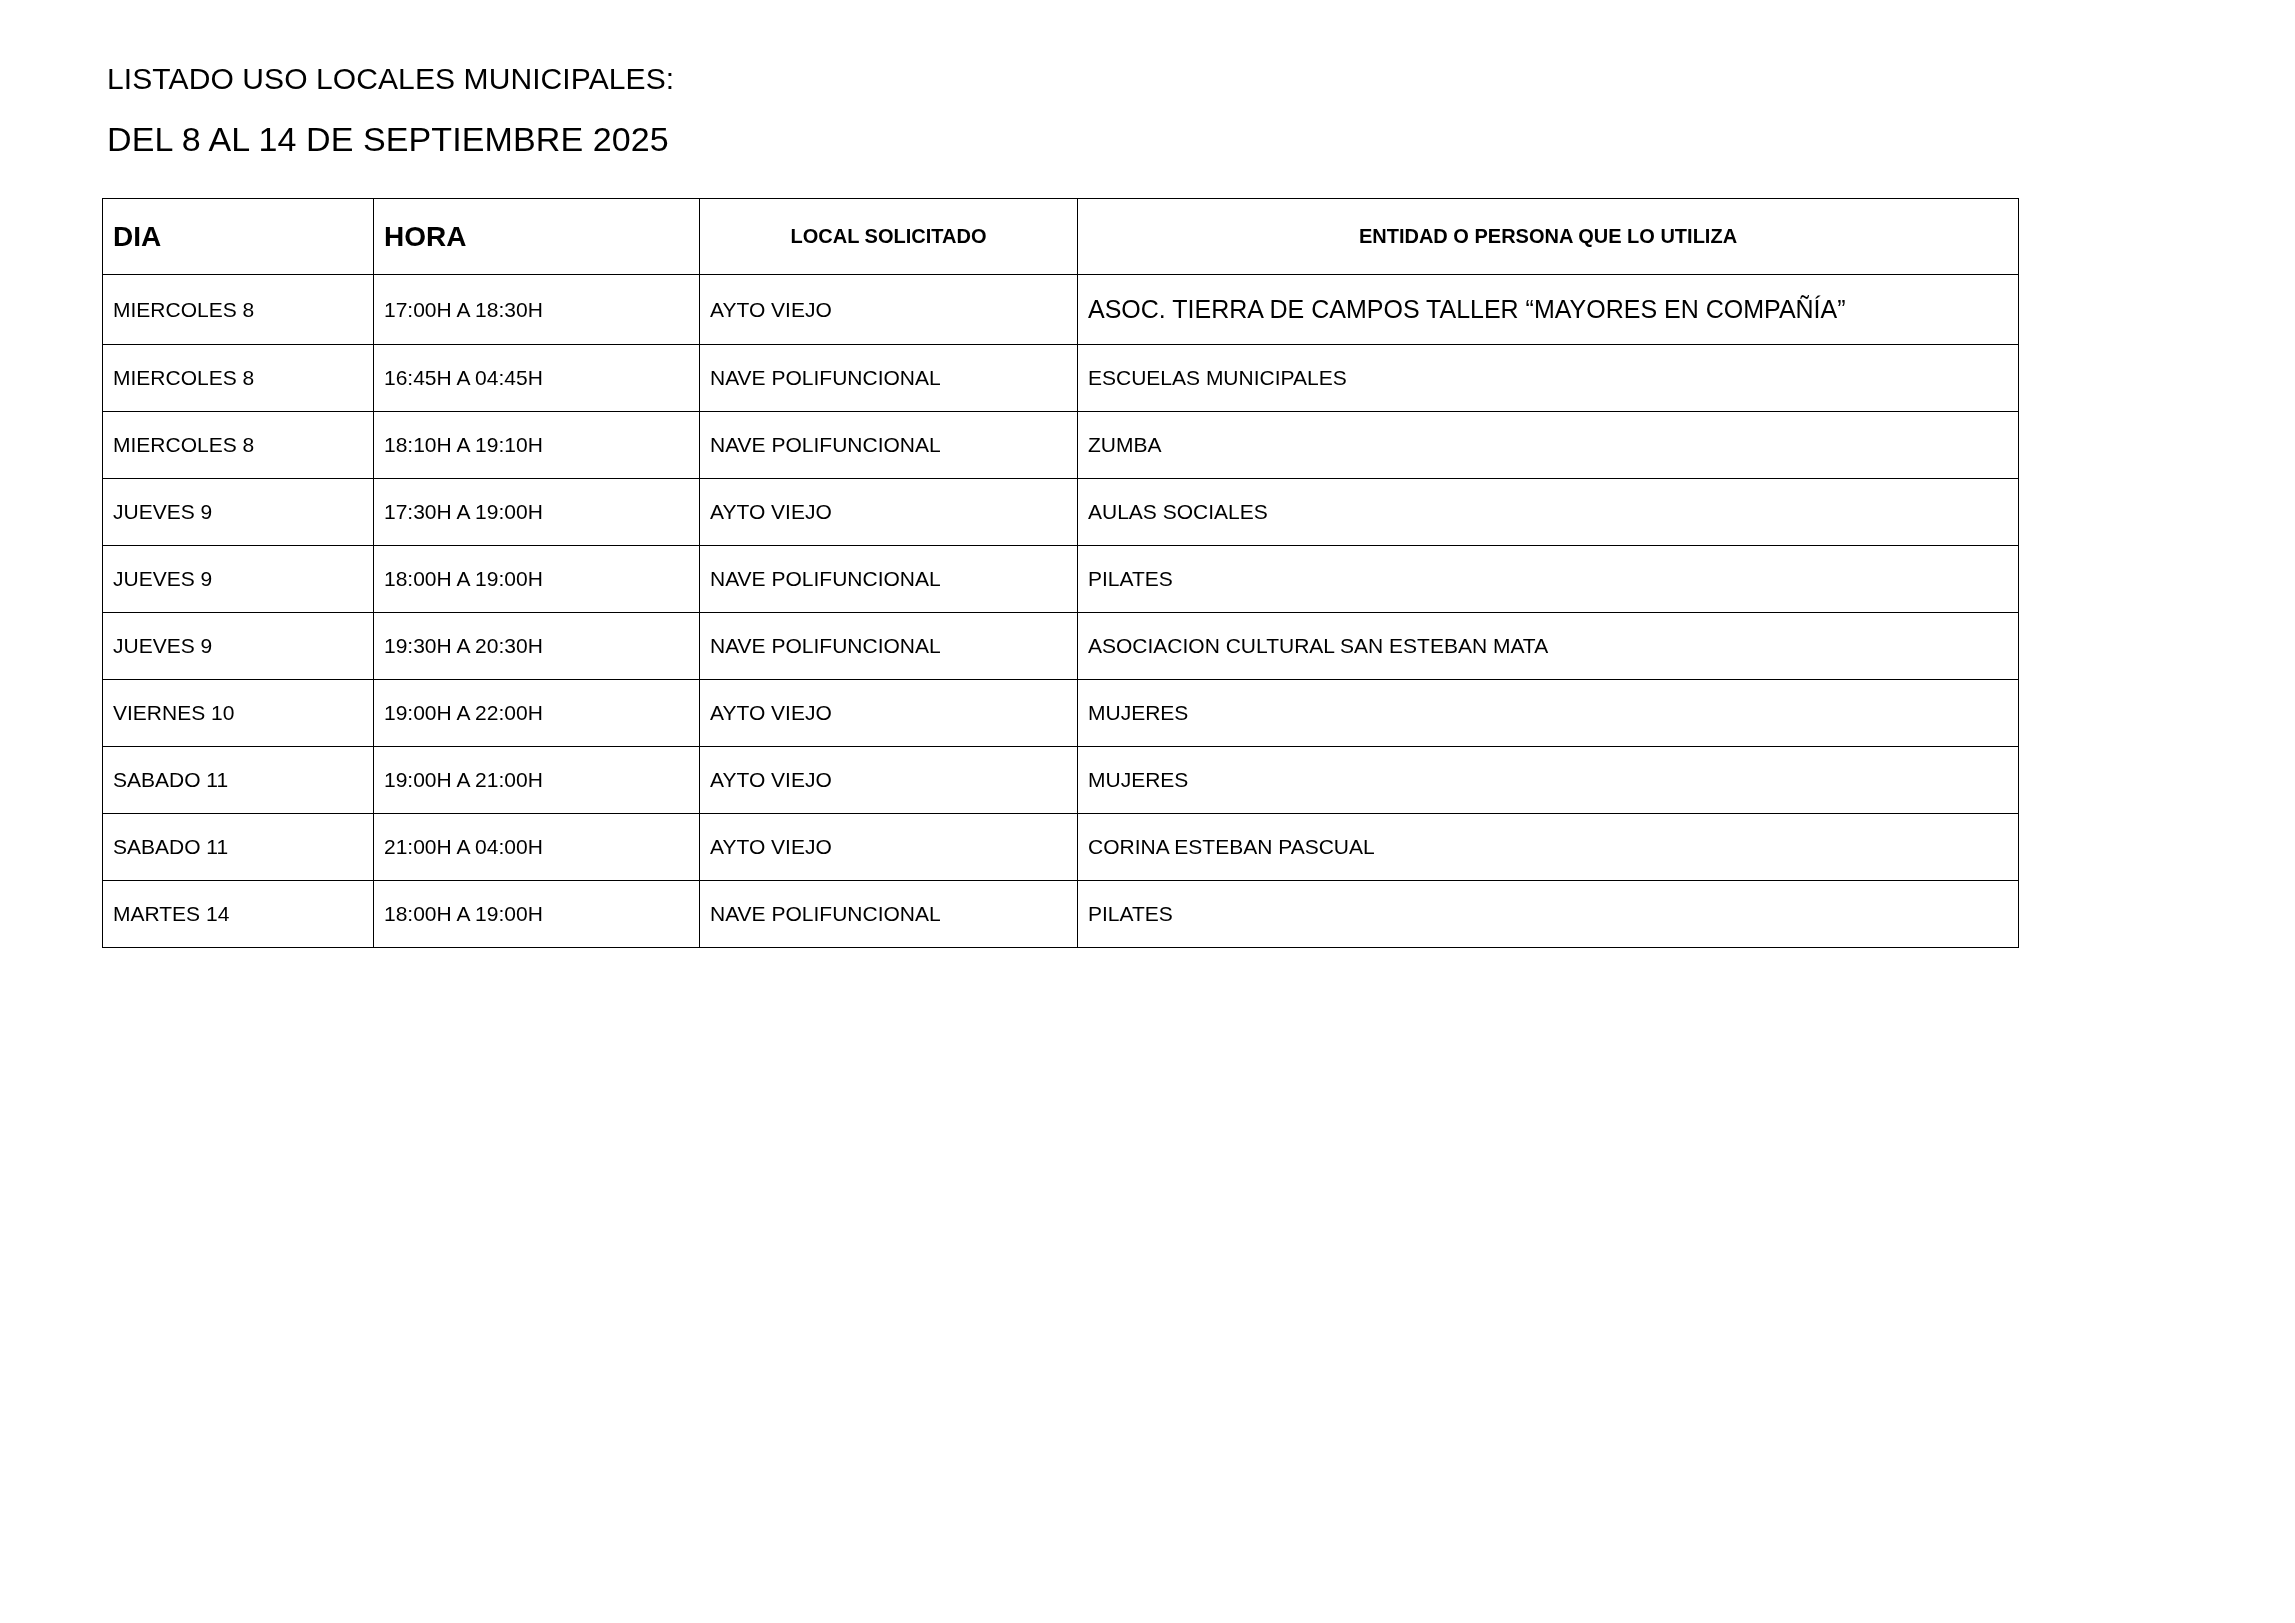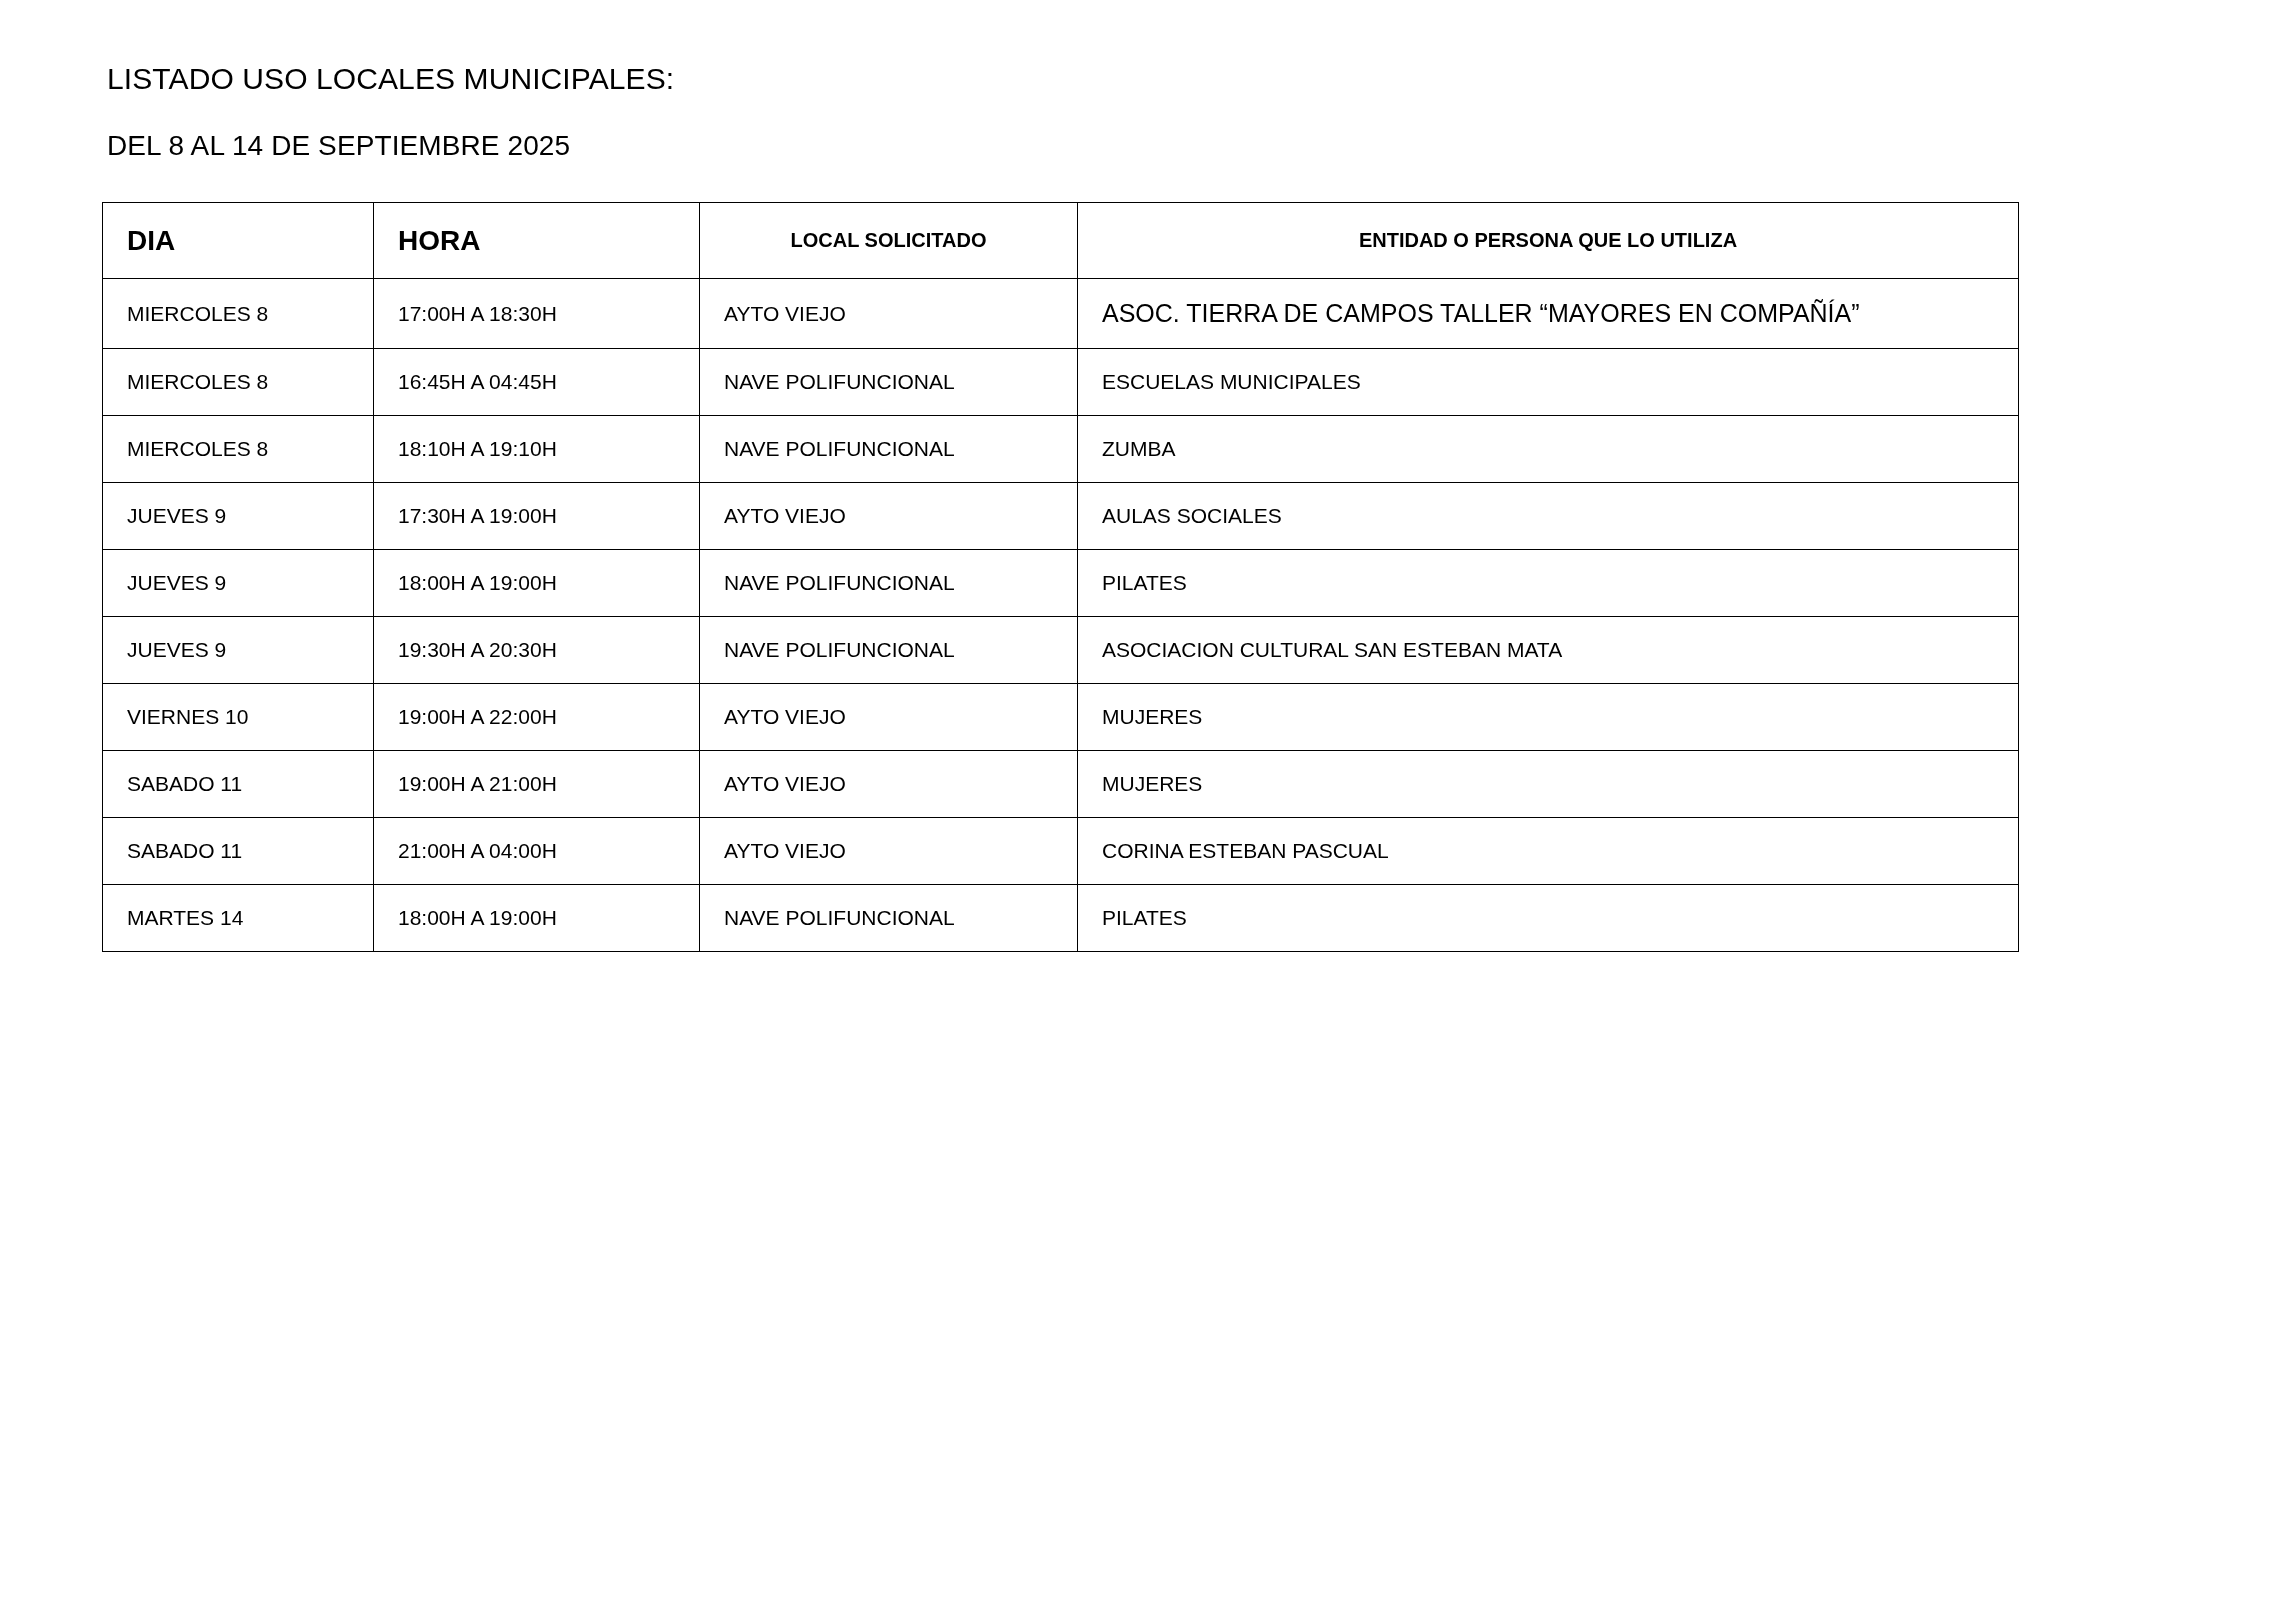--- a/index.html
+++ b/index.html
@@ -21,34 +21,34 @@
     box-sizing: border-box;
     padding: 50px 69px;
   }
   .doc-title {
     font-size: 30px;
     line-height: 1.0;
     letter-spacing: 0.1px;
     margin: 14px 0 0 38px;
   }
   .doc-subtitle {
-    font-size: 28px;
+    font-size: 34px;
     line-height: 1.0;
     letter-spacing: 0.1px;
-    margin: 38px 0 0 38px;
+    margin: 28px 0 0 38px;
   }
   table.schedule {
     margin: 42px 0 0 33px;
     border-collapse: collapse;
     table-layout: fixed;
     width: 1916px;
   }
   table.schedule td, table.schedule th {
     border: 1.4px solid #000000;
-    padding: 0 24px;
+    padding: 0 10px;
     vertical-align: middle;
     text-align: left;
     font-weight: normal;
   }
   col.c-dia { width: 271px; }
   col.c-hora { width: 326px; }
   col.c-local { width: 378px; }
   col.c-entidad { width: 941px; }
 
   thead td.head-dia, thead td.head-hora {

